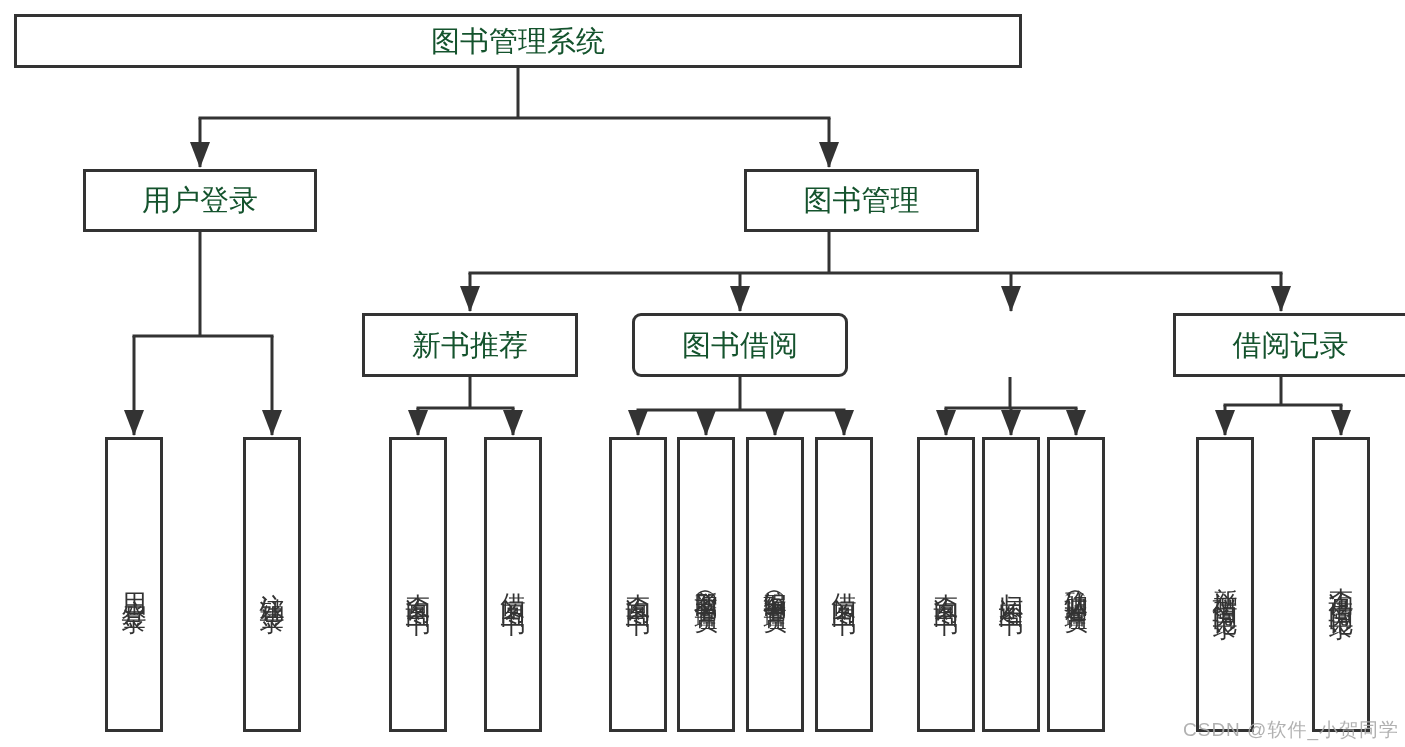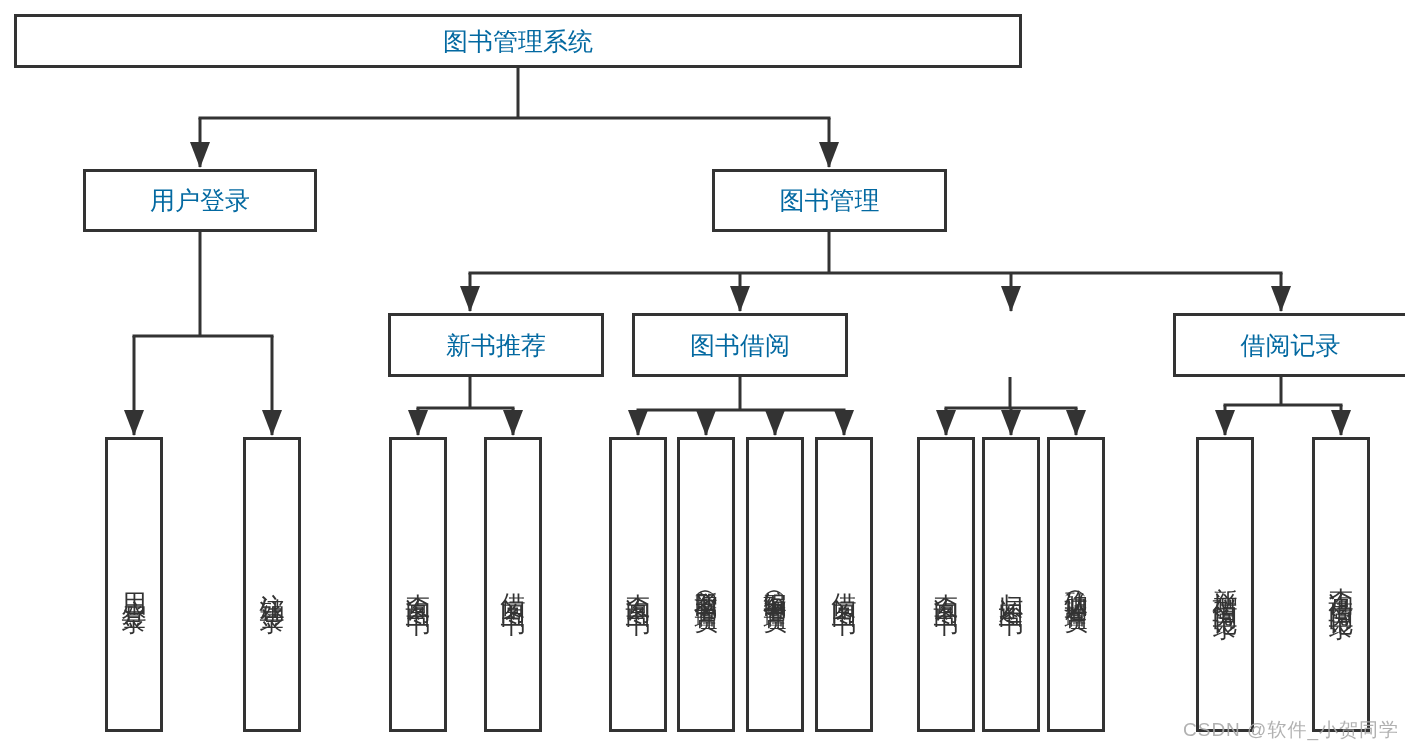--- a/index.html
+++ b/index.html
@@ -14,25 +14,25 @@
   #wires {
     position: absolute;
     left: 0; top: 0;
     width: 1405px; height: 747px;
   }
   .node {
     position: absolute;
     box-sizing: border-box;
     border: 3px solid #333;
     background: #fff;
-    color: #0369a1;
+    color: #14532d;
     display: flex;
     align-items: center;
     justify-content: center;
-    font-size: 25px;
+    font-size: 29px;
     line-height: 1;
     white-space: nowrap;
   }
   .vnode {
     position: absolute;
     box-sizing: border-box;
     border: 3px solid #333;
     background: #fff;
     color: #333;
   }
@@ -126,24 +126,24 @@
       <line x1="1281" y1="377" x2="1281" y2="405"></line>
       <line x1="1223.5" y1="405" x2="1342.5" y2="405"></line>
       <line x1="1225" y1="405" x2="1225" y2="435" marker-end="url(#arrow)"></line>
       <line x1="1341" y1="405" x2="1341" y2="435" marker-end="url(#arrow)"></line>
     </g>
   </svg>
 
   <div class="node" style="left:14px; top:14px; width:1008px; height:54px;">图书管理系统</div>
 
   <div class="node" style="left:83px; top:169px; width:234px; height:63px;">用户登录</div>
-  <div class="node" style="left:712px; top:169px; width:235px; height:63px;">图书管理</div>
+  <div class="node" style="left:744px; top:169px; width:235px; height:63px;">图书管理</div>
 
-  <div class="node" style="left:362px; top:313px; width:216px; height:64px;margin-left:26px;">新书推荐</div>
-  <div class="node" style="left:632px; top:313px; width:216px; height:64px;">图书借阅</div>
+  <div class="node" style="left:362px; top:313px; width:216px; height:64px;">新书推荐</div>
+  <div class="node" style="left:632px; top:313px; width:216px; height:64px;border-radius:9px;">图书借阅</div>
   <div class="node" style="left:1173px; top:313px; width:235px; height:64px;">借阅记录</div>
 
   <div class="vnode" style="left:105px; top:437px; width:58px; height:295px;">
     <span class="vtxt">用户登录</span>
   </div>
   <div class="vnode" style="left:243px; top:437px; width:58px; height:295px;">
     <span class="vtxt">注销登录</span>
   </div>
 
   <div class="vnode" style="left:389px; top:437px; width:58px; height:295px;">

